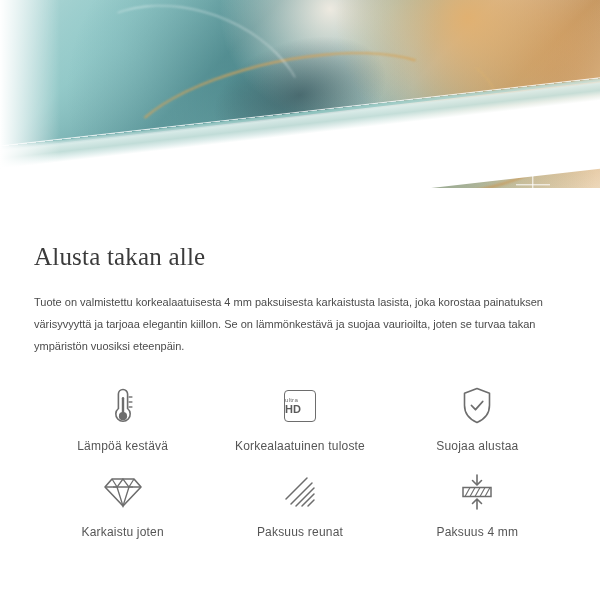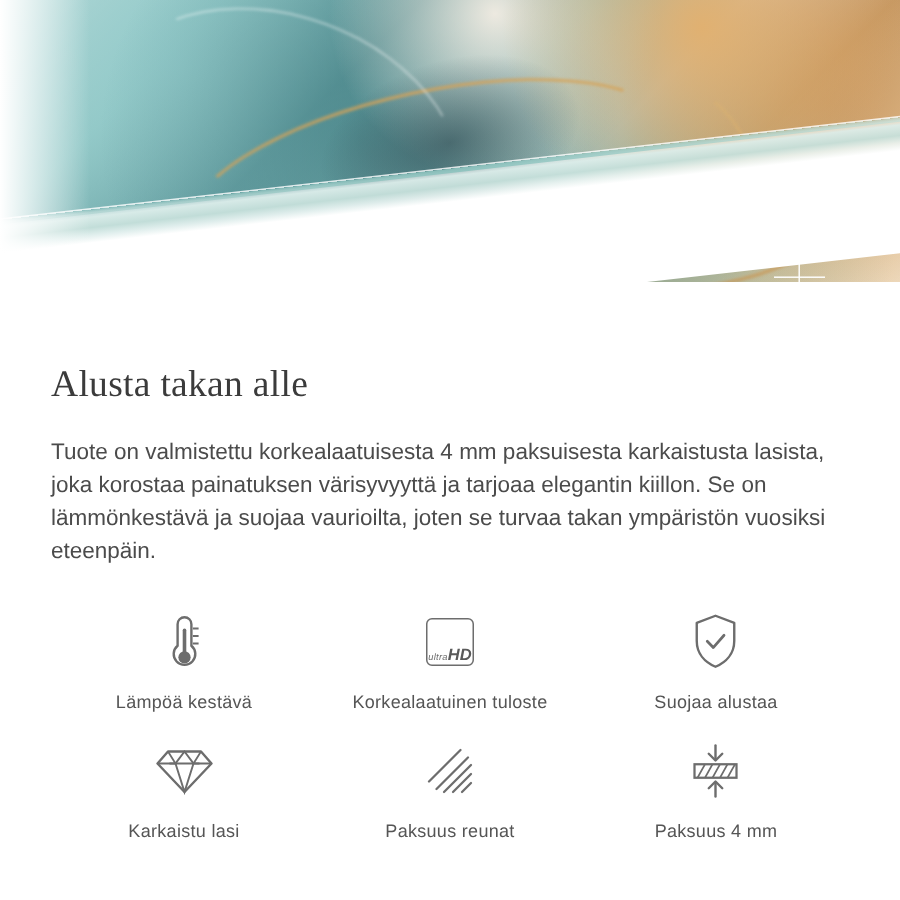--- a/index.html
+++ b/index.html
@@ -141,21 +141,21 @@
     font-size: 25px;
     line-height: 33px;
     color: #3b3b3b;
     font-weight: 400;
     margin: 12px 0 0 0;
     letter-spacing: 0.2px;
   }
   .headline .line2 { display: block; }
   .body-copy {
     margin-top: 18px;
-    font-size: 15px;
+    font-size: 11px;
     line-height: 22px;
     color: #4b4b4b;
     max-width: 540px;
   }
 
   
   .features {
     margin-top: 26px;
     display: grid;
     grid-template-columns: repeat(3, 1fr);
@@ -179,24 +179,24 @@
     color: #555555;
     text-align: center;
     letter-spacing: 0.2px;
   }
   svg { display: block; }
   .ultrahd-box {
     width: 30px; height: 30px;
     border: 1.6px solid #6d6d6d;
     border-radius: 4px;
     display: flex;
-    align-items: flex-end;
+    flex-direction: column;
+    align-items: flex-start;
     justify-content: center;
     line-height: 1;
-    font-style: italic;
   }
   .ultrahd-box .u1 {
     font-size: 6.2px;
     color: #6d6d6d;
     letter-spacing: 0.2px;
     margin-bottom: 1px;
   }
   .ultrahd-box .u2 {
     font-size: 11px;
     font-weight: bold;
@@ -270,21 +270,21 @@
       <div class="feature">
         <div class="feature-icon">
           <svg width="40" height="38" viewBox="0 0 40 38">
             <path d="M9 6h22l7 8-18 19L2 14 9 6z" fill="none" stroke="#6d6d6d" stroke-width="1.6" stroke-linejoin="round"></path>
             <path d="M2 14h36" stroke="#6d6d6d" stroke-width="1.4"></path>
             <path d="M9 6l5 8-4 0" stroke="#6d6d6d" stroke-width="1.2" fill="none"></path>
             <path d="M20 6l-6 8 6 19 6-19-6-8z" fill="none" stroke="#6d6d6d" stroke-width="1.3"></path>
             <path d="M31 6l-5 8 4 0" stroke="#6d6d6d" stroke-width="1.2" fill="none"></path>
           </svg>
         </div>
-        <div class="feature-label">Karkaistu lasi</div>
+        <div class="feature-label">Karkaistu joten</div>
       </div>
 
       <div class="feature">
         <div class="feature-icon">
           <svg width="34" height="34" viewBox="0 0 34 34">
             <path d="M3 24L24 3" stroke="#6d6d6d" stroke-width="1.5" stroke-linecap="round"></path>
             <path d="M8 29L29 8" stroke="#6d6d6d" stroke-width="1.5" stroke-linecap="round"></path>
             <path d="M13 31L31 13" stroke="#6d6d6d" stroke-width="1.5" stroke-linecap="round"></path>
             <path d="M19 31L31 19" stroke="#6d6d6d" stroke-width="1.5" stroke-linecap="round"></path>
             <path d="M25 31L31 25" stroke="#6d6d6d" stroke-width="1.5" stroke-linecap="round"></path>

